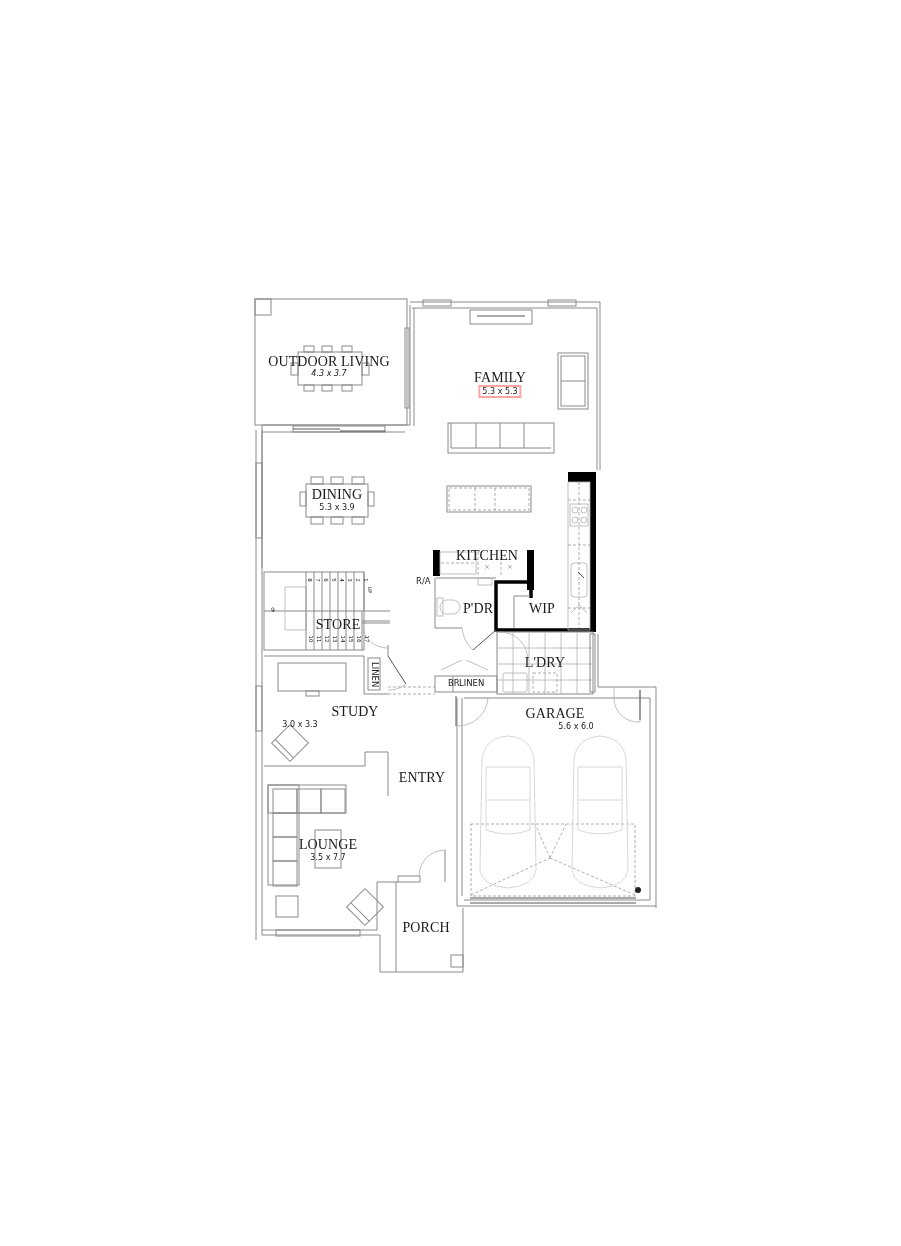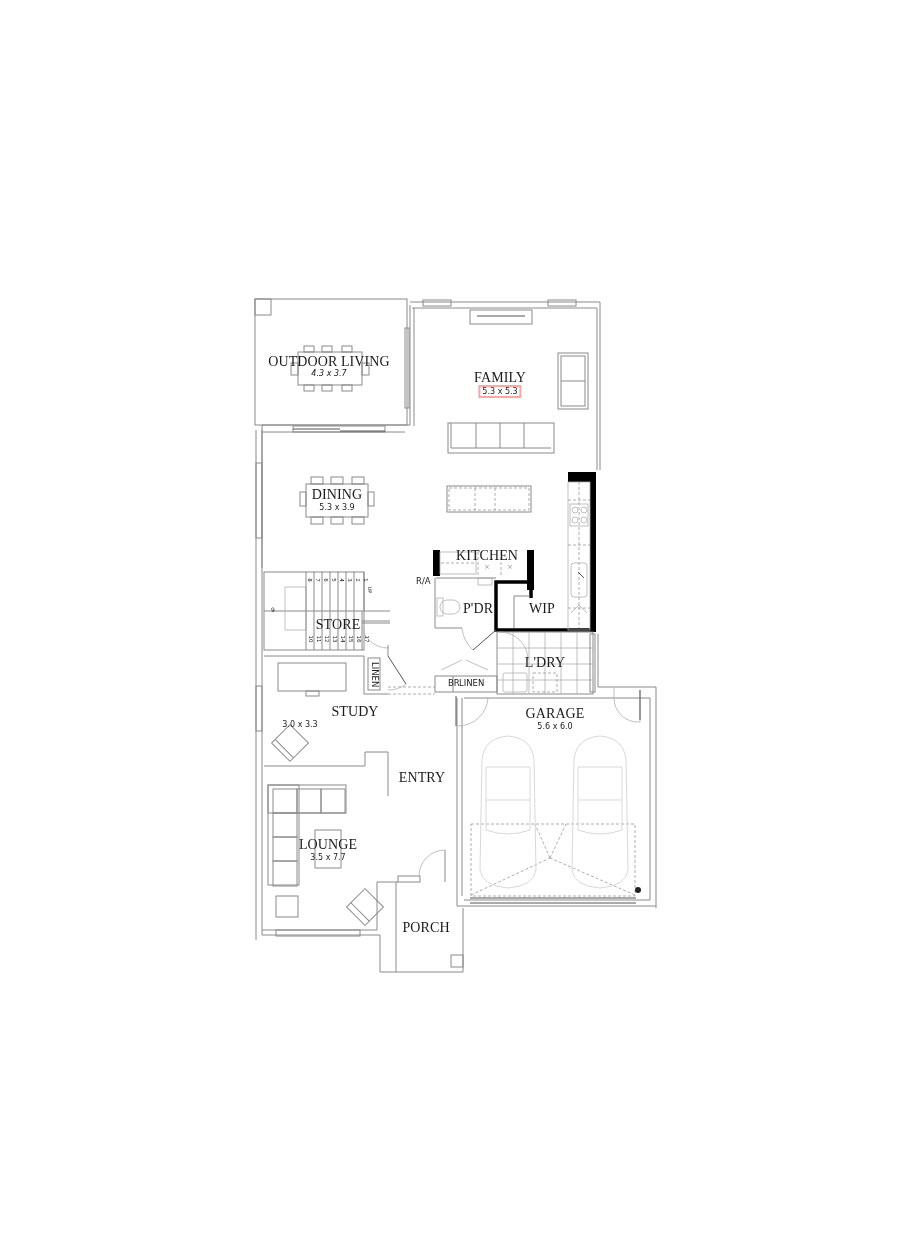--- a/index.html
+++ b/index.html
@@ -276,21 +276,21 @@
 <div class="sm" style="left:438px;top:678px;padding-left:10px;">BR</div>
 <div class="sm" style="left:459px;top:678px;">LINEN</div>
 <div class="vert" style="left:380px;top:662px;">LINEN</div>
 
 <div class="sm" style="left:416px;top:576px;">R/A</div>
 
 <div class="lbl" style="left:313px;top:704px;margin-left:42px;">STUDY</div>
 <div class="dim" style="left:300px;top:720px;">3.0 x 3.3</div>
 
 <div class="lbl" style="left:555px;top:706px;">GARAGE</div>
-<div class="dim" style="left:555px;top:722px;">5.6 x 6.0</div>
+<div class="dim" style="left:576px;top:722px;">5.6 x 6.0</div>
 
 <div class="lbl" style="left:422px;top:770px;">ENTRY</div>
 
 <div class="lbl" style="left:328px;top:837px;">LOUNGE</div>
 <div class="dim" style="left:328px;top:853px;">3.5 x 7.7</div>
 
 <div class="lbl" style="left:426px;top:920px;">PORCH</div>
 
 <div>
   <div class="step" style="left:308px;top:577px;">8</div>

